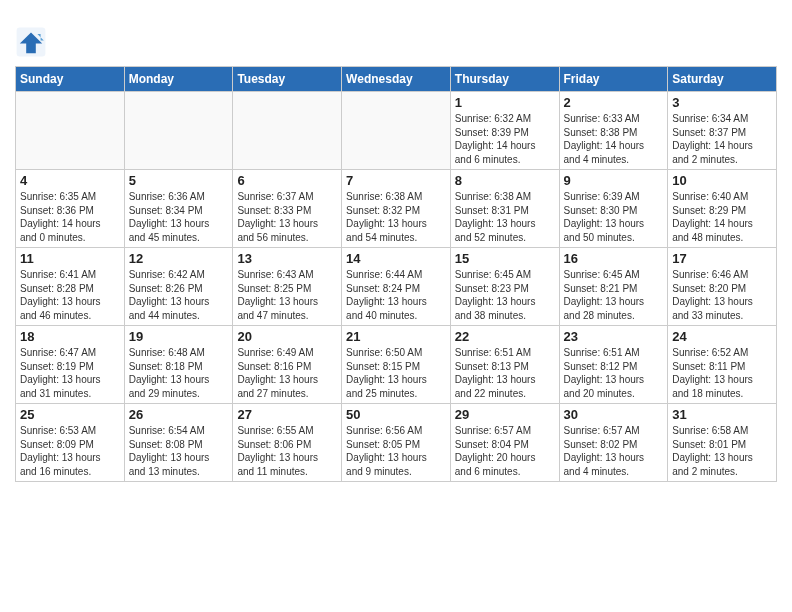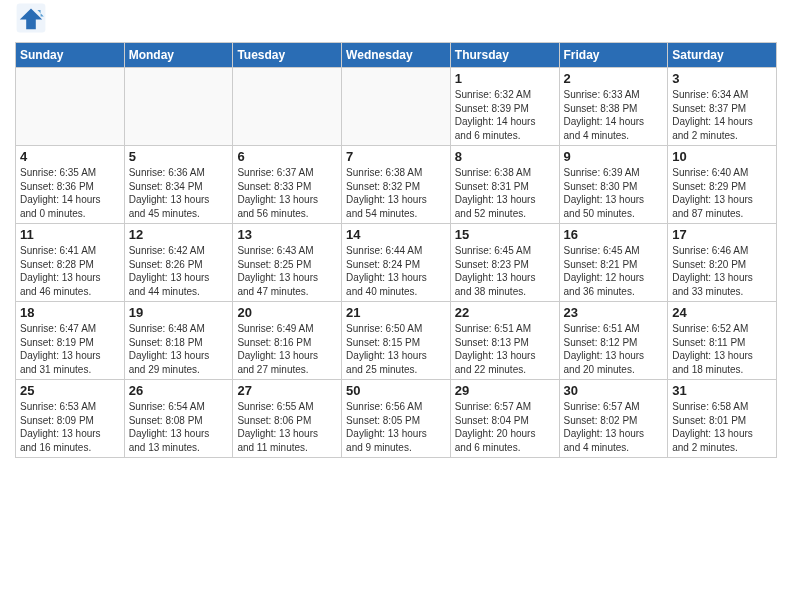--- a/index.html
+++ b/index.html
@@ -6,21 +6,21 @@
     body {
       font-family: Arial, sans-serif;
       background: #fff;
       width: 792px;
       height: 612px;
       overflow: hidden;
     }
     .page {
       width: 792px;
       height: 612px;
-      padding: 2px 15px;
+      padding: 26px 15px;
     }
     .header {
       display: flex;
       justify-content: space-between;
       align-items: flex-start;
       margin-bottom: 8px;
     }
     .logo {
       display: flex;
       align-items: center;
@@ -171,21 +171,21 @@
           <td>
             <span class="day-num">8</span>
             <div class="day-info">Sunrise: 6:38 AM<br>Sunset: 8:31 PM<br><span class="daylight-label">Daylight: 13 hours and 52 minutes.</span></div>
           </td>
           <td>
             <span class="day-num">9</span>
             <div class="day-info">Sunrise: 6:39 AM<br>Sunset: 8:30 PM<br><span class="daylight-label">Daylight: 13 hours and 50 minutes.</span></div>
           </td>
           <td>
             <span class="day-num">10</span>
-            <div class="day-info">Sunrise: 6:40 AM<br>Sunset: 8:29 PM<br><span class="daylight-label">Daylight: 13 hours and 87 minutes.</span></div>
+            <div class="day-info">Sunrise: 6:40 AM<br>Sunset: 8:29 PM<br><span class="daylight-label">Daylight: 14 hours and 48 minutes.</span></div>
           </td>
         </tr>
         <tr>
           <td>
             <span class="day-num">11</span>
             <div class="day-info">Sunrise: 6:41 AM<br>Sunset: 8:28 PM<br><span class="daylight-label">Daylight: 13 hours and 46 minutes.</span></div>
           </td>
           <td>
             <span class="day-num">12</span>
             <div class="day-info">Sunrise: 6:42 AM<br>Sunset: 8:26 PM<br><span class="daylight-label">Daylight: 13 hours and 44 minutes.</span></div>
@@ -197,21 +197,21 @@
           <td>
             <span class="day-num">14</span>
             <div class="day-info">Sunrise: 6:44 AM<br>Sunset: 8:24 PM<br><span class="daylight-label">Daylight: 13 hours and 40 minutes.</span></div>
           </td>
           <td>
             <span class="day-num">15</span>
             <div class="day-info">Sunrise: 6:45 AM<br>Sunset: 8:23 PM<br><span class="daylight-label">Daylight: 13 hours and 38 minutes.</span></div>
           </td>
           <td>
             <span class="day-num">16</span>
-            <div class="day-info">Sunrise: 6:45 AM<br>Sunset: 8:21 PM<br><span class="daylight-label">Daylight: 12 hours and 36 minutes.</span></div>
+            <div class="day-info">Sunrise: 6:45 AM<br>Sunset: 8:21 PM<br><span class="daylight-label">Daylight: 13 hours and 28 minutes.</span></div>
           </td>
           <td>
             <span class="day-num">17</span>
             <div class="day-info">Sunrise: 6:46 AM<br>Sunset: 8:20 PM<br><span class="daylight-label">Daylight: 13 hours and 33 minutes.</span></div>
           </td>
         </tr>
         <tr>
           <td>
             <span class="day-num">18</span>
             <div class="day-info">Sunrise: 6:47 AM<br>Sunset: 8:19 PM<br><span class="daylight-label">Daylight: 13 hours and 31 minutes.</span></div>

